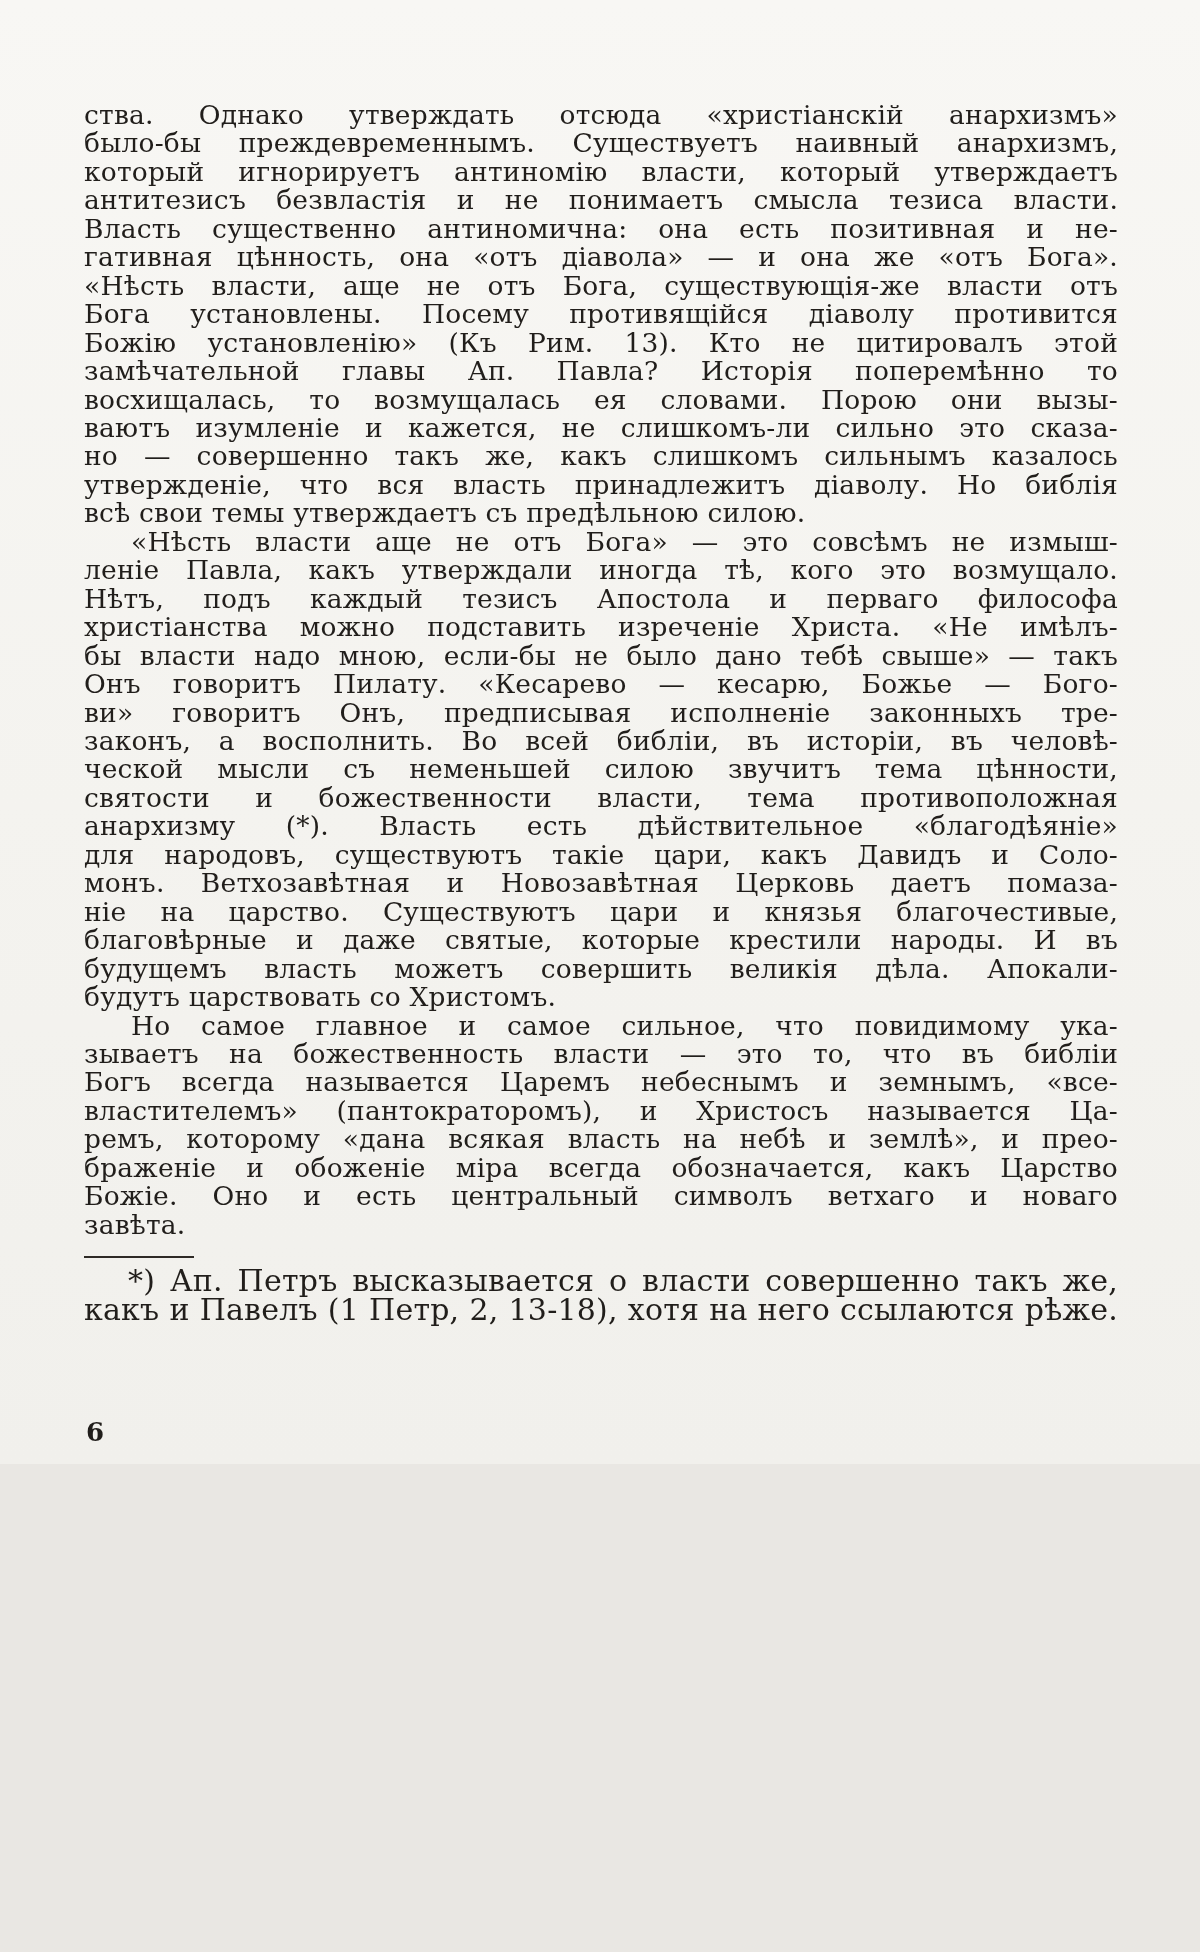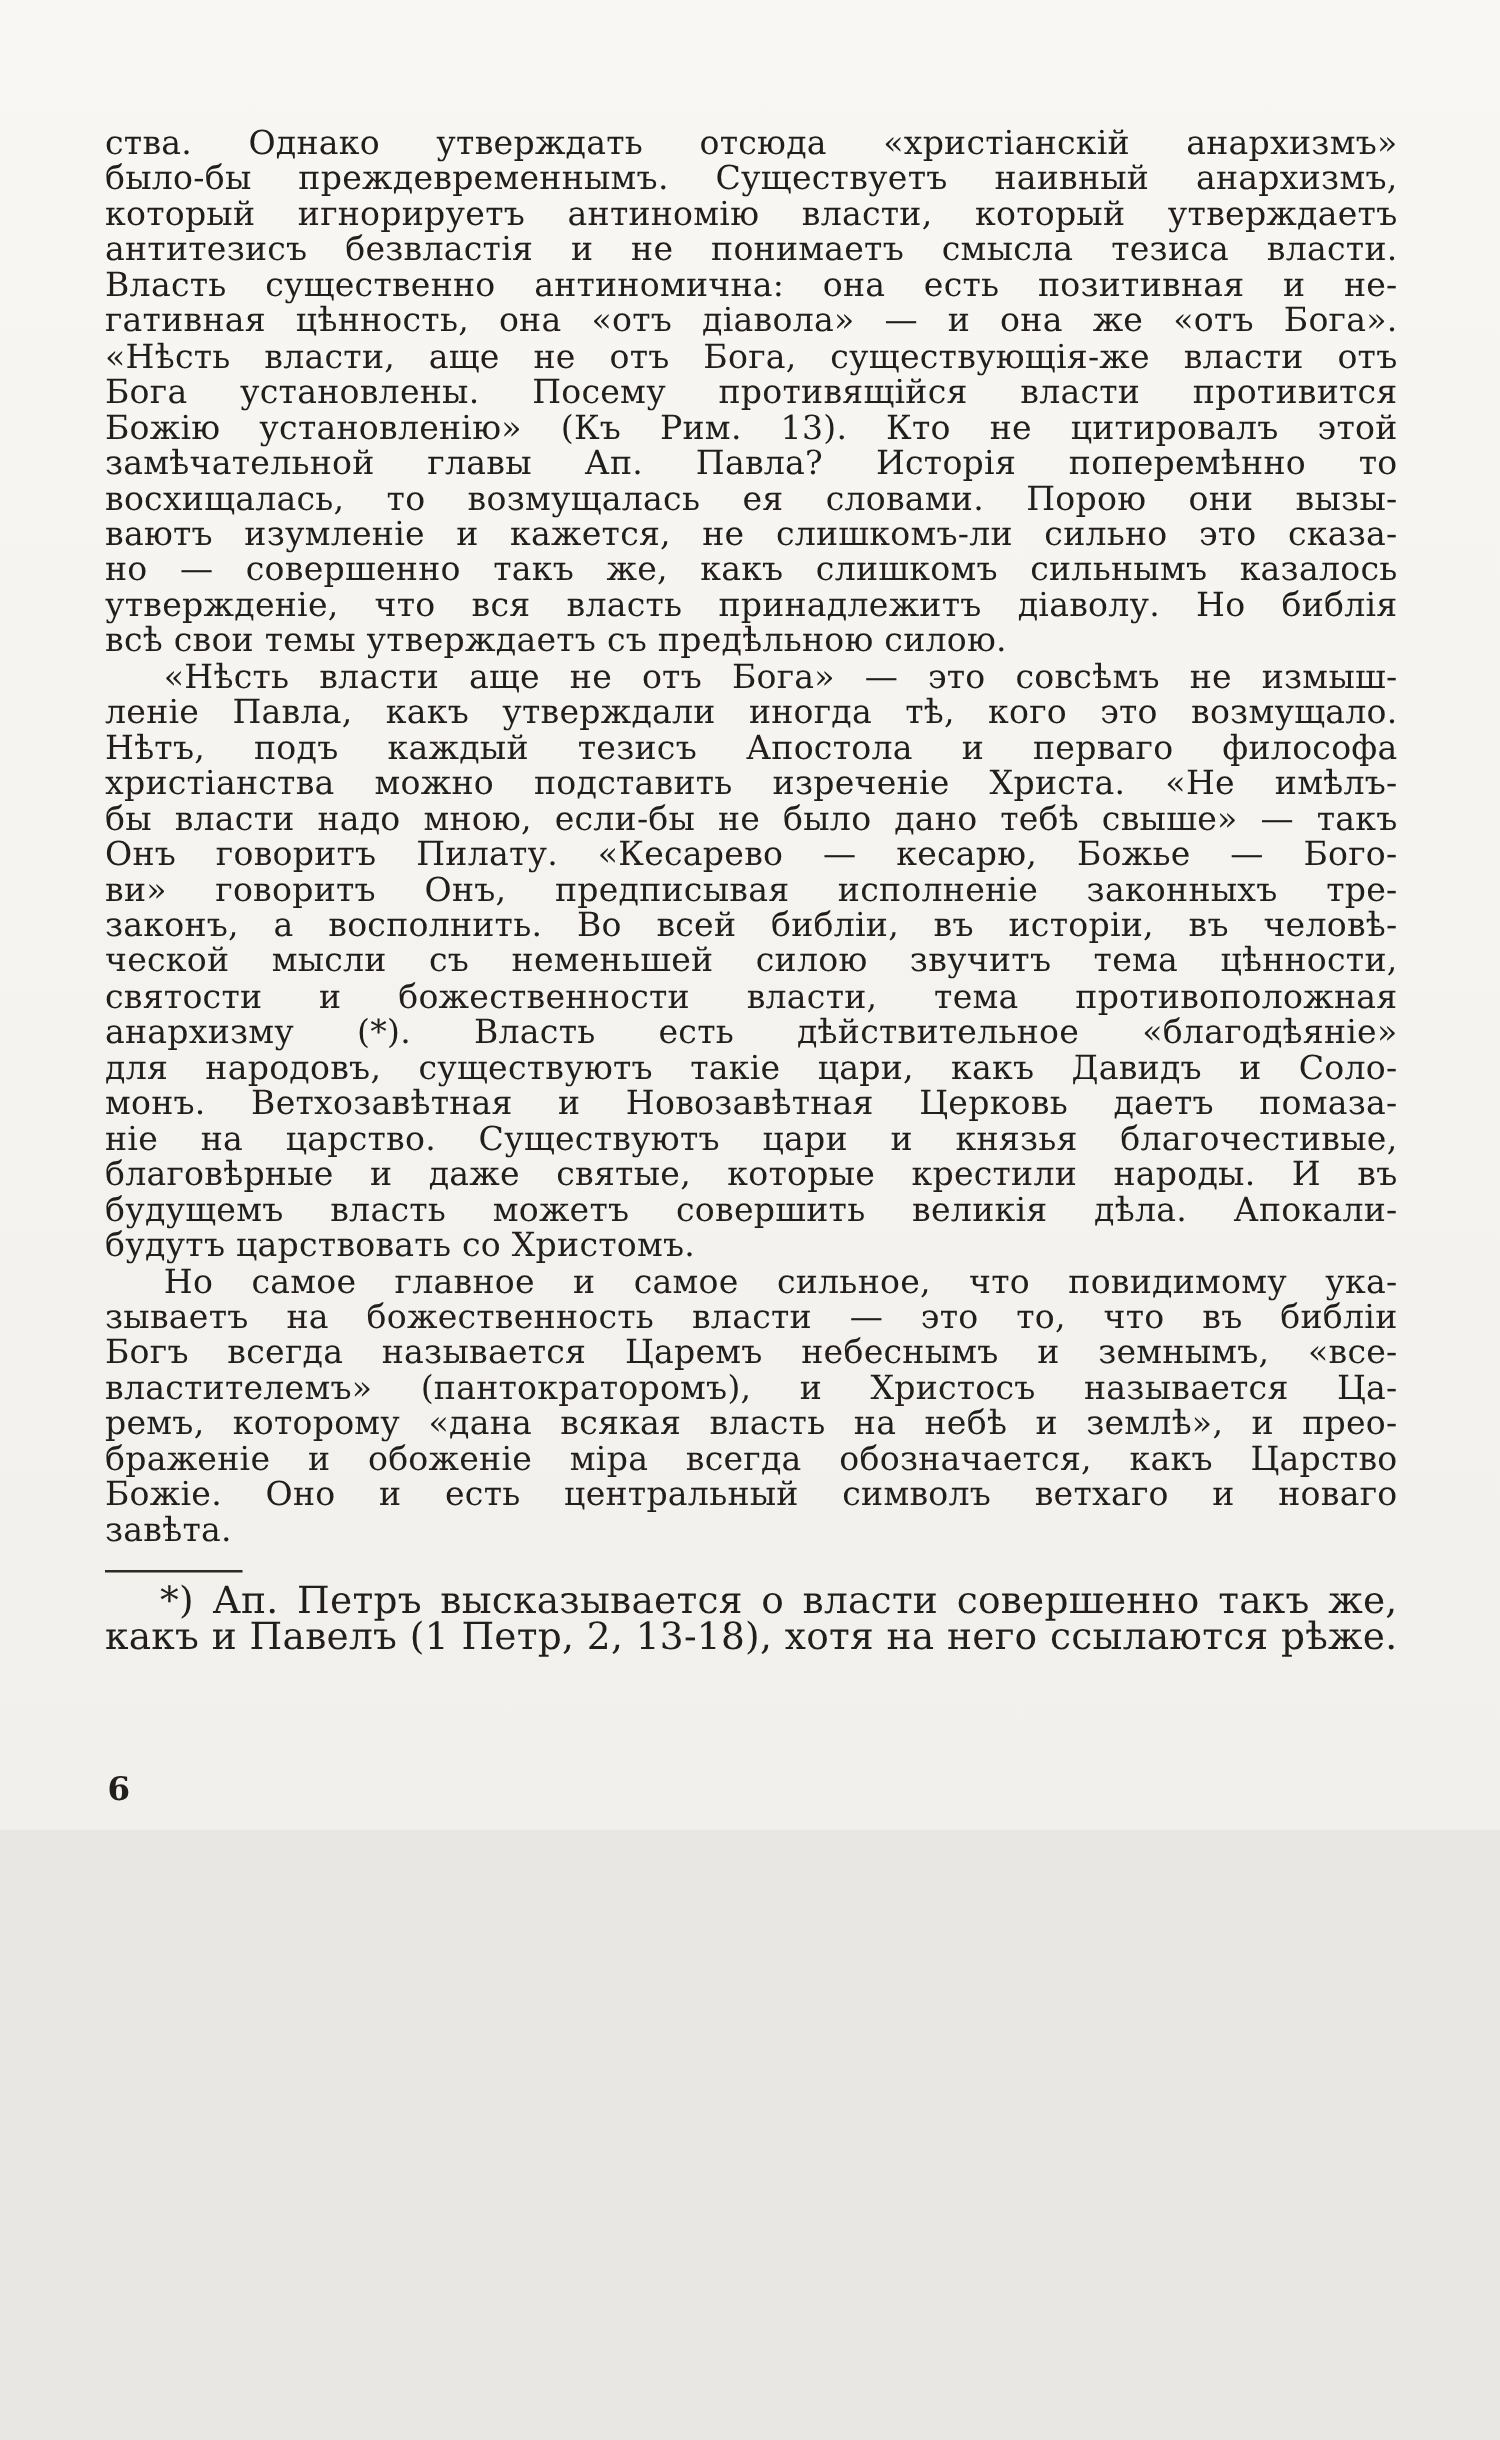--- a/index.html
+++ b/index.html
@@ -63,21 +63,21 @@
 <div class="sheet">
   <div class="text-block">
     <div class="main-text">
         <div class="line"><span>ства. Однако утверждать отсюда «христіанскій анархизмъ»</span></div>
         <div class="line"><span>было-бы преждевременнымъ. Существуетъ </span><span class="it">наивный анархизмъ,</span></div>
         <div class="line"><span>который игнорируетъ антиномію власти, который утверждаетъ</span></div>
         <div class="line"><span>антитезисъ безвластія и не понимаетъ смысла тезиса власти.</span></div>
         <div class="line"><span>Власть существенно антиномична: она есть позитивная и не-</span></div>
         <div class="line"><span>гативная цѣнность, она «отъ діавола» — и она же «отъ Бога».</span></div>
         <div class="line"><span>«Нѣсть власти, аще не отъ Бога, существующія-же власти отъ</span></div>
-        <div class="line"><span>Бога установлены. Посему противящійся власти противится</span></div>
+        <div class="line"><span>Бога установлены. Посему противящійся діаволу противится</span></div>
         <div class="line"><span>Божію установленію» (Къ Рим. 13). Кто не цитировалъ этой</span></div>
         <div class="line"><span>замѣчательной главы Ап. Павла? Исторія поперемѣнно то</span></div>
         <div class="line"><span>восхищалась, то возмущалась ея словами. Порою они вызы-</span></div>
         <div class="line"><span>ваютъ изумленіе и кажется, не слишкомъ-ли сильно это сказа-</span></div>
         <div class="line"><span>но — совершенно такъ же, какъ слишкомъ сильнымъ казалось</span></div>
         <div class="line"><span>утвержденіе, что вся власть принадлежитъ діаволу. Но библія</span></div>
         <div class="line last"><span>всѣ свои темы утверждаетъ съ предѣльною силою.</span></div>
         <div class="line indent"><span>«Нѣсть власти аще не отъ Бога» — это совсѣмъ не измыш-</span></div>
         <div class="line"><span>леніе Павла, какъ утверждали иногда тѣ, кого это возмущало.</span></div>
         <div class="line"><span>Нѣтъ, подъ каждый тезисъ Апостола и перваго философа</span></div>

